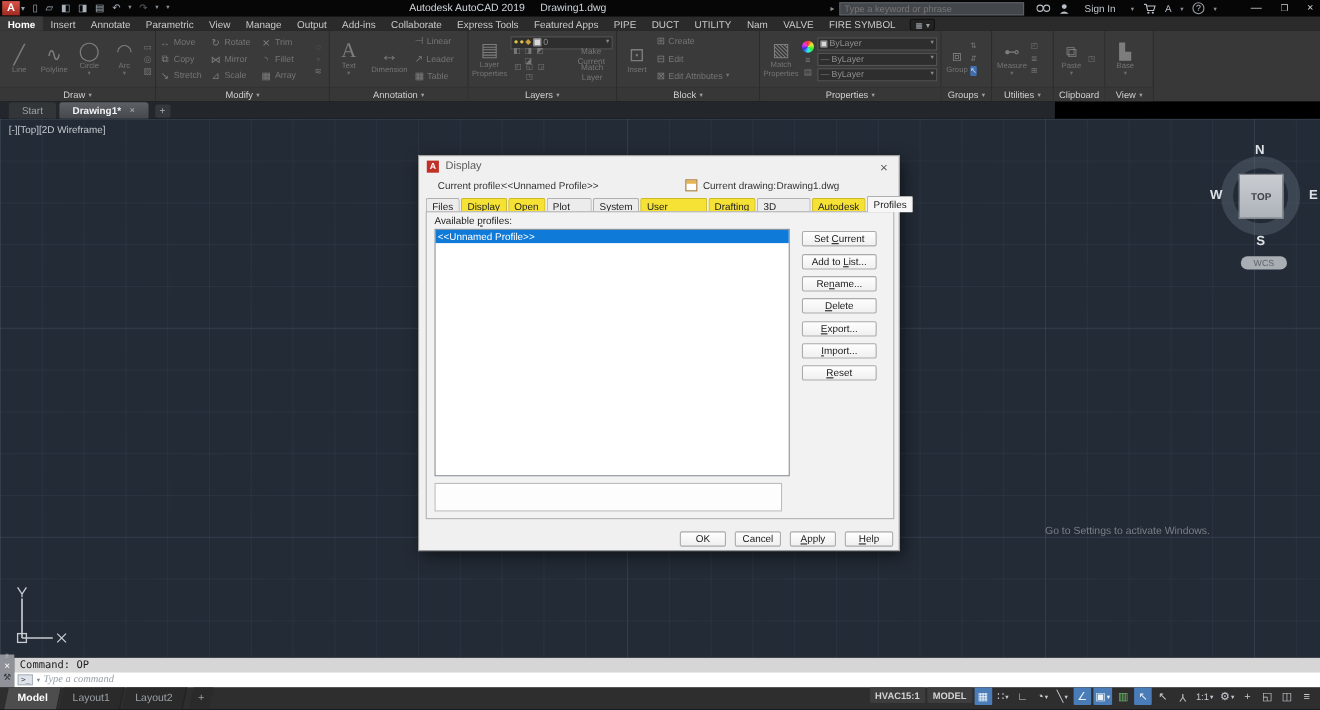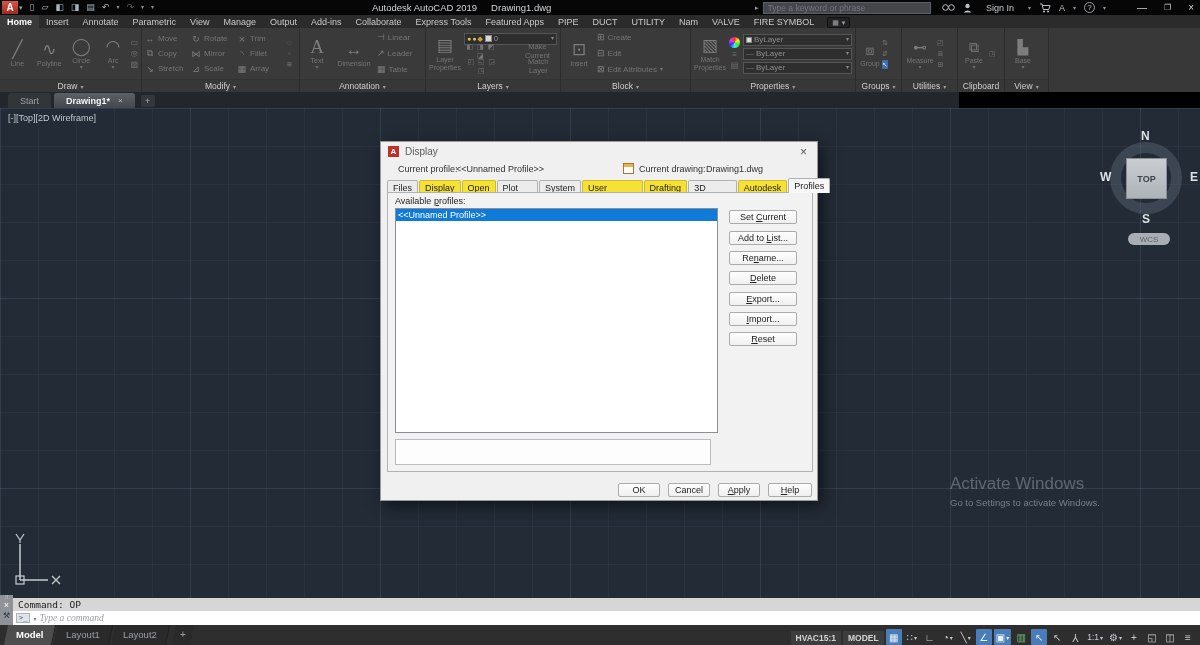--- a/index.html
+++ b/index.html
@@ -126,21 +126,21 @@
   #cmd-input{flex:1;border:none;outline:none;font-family:Liberation Serif, serif;font-size:9.5px;font-style:italic;color:#555;background:transparent}
   #cmd-input::placeholder{color:#9aa0a6}
 
   
   #statusbar{position:absolute;left:0;top:625px;width:1200px;height:20px;background:#2e2e2e;display:flex;align-items:center}
   .ltabs{display:flex;align-items:center;height:20px;margin-left:6px}
   .ltab{padding:0 10px;height:20px;line-height:20px;font-size:9.5px;color:#9aa0a6;background:#2a2a2a;border-right:1px solid #222;transform:skewX(-12deg);margin-right:2px}
   .ltab span{display:inline-block;transform:skewX(12deg)}
   .ltab.active{background:#4d4d4d;color:#fff;font-weight:bold}
   .ltab-plus{margin-left:4px;color:#9aa0a6;font-size:10px;transform:skewX(-12deg);background:#2a2a2a;padding:0 6px;height:20px;line-height:20px}
-  .sb-right{margin-left:auto;display:flex;align-items:flex-end;gap:2px;padding-right:4px;height:20px}
+  .sb-right{margin-left:auto;display:flex;align-items:flex-start;gap:2px;padding-right:4px;height:20px}
   .sb-txt{background:#3d3d3d;color:#d4d4d4;font-size:8.5px;font-weight:bold;padding:2px 5px;border-radius:1px}
   .sb-btn{min-width:16px;height:16px;display:flex;align-items:center;justify-content:center;color:#c6cbd1;font-size:10px;border-radius:1px;gap:1px;padding:0 2px}
   .sb-btn.active{background:#4a7db8;color:#eaf1f8}
   .sb-btn .dd{font-size:6px;color:inherit}
   .sb-btn.green{color:#6fbf6f}
   .rot180{display:inline-block;transform:rotate(180deg)}
 </style>
 </head>
 <body>
 
@@ -537,21 +537,20 @@
       <rect x="12" y="46" width="8" height="8" fill="none" stroke="#c9cdd2" stroke-width="1.2"></rect>
       <path d="M12 4 L16 10 L20 4 M16 10 L16 13" stroke="#c9cdd2" stroke-width="1.2" fill="none"></path>
       <path d="M48 46 L56 54 M56 46 L48 54" stroke="#c9cdd2" stroke-width="1.2"></path>
     </svg>
     
     
   </div>
 </div>
 
 <div id="watermark">
-  <div class="wm1">Activate Windows</div>
   <div class="wm2">Go to Settings to activate Windows.</div>
 </div>
 
 <div id="dialog">
   <div class="dlg-title">
     <div class="dlg-logo">A</div>
     <span class="dlg-title-text">Display</span>
     <span class="dlg-x">×</span>
   </div>
   <div class="dlg-profrow">

